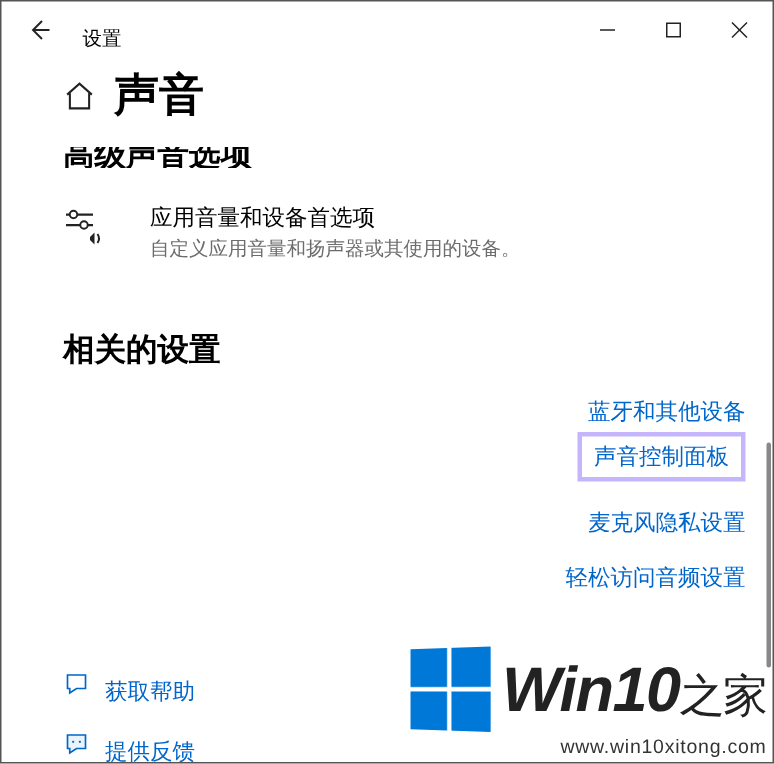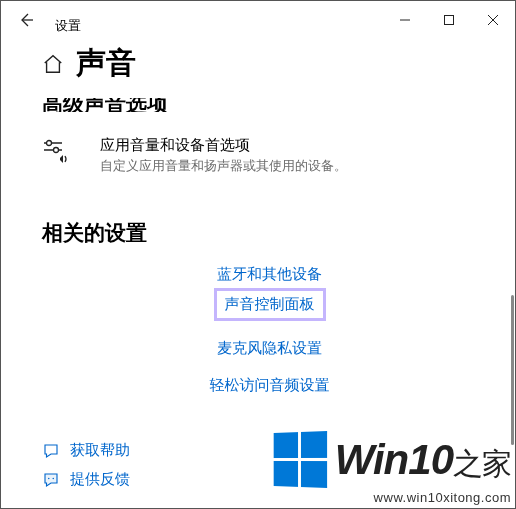--- a/index.html
+++ b/index.html
@@ -98,27 +98,27 @@
       margin-top: 18px;
       cursor: pointer;
     }
     .link-highlight {
       border: 3px solid #c4b5fd;
       padding: 4px 8px;
       display: inline-block;
       margin-top: 4px;
     }
     .link-highlight .link { margin-top: 0; }
-    .links-stack { display: flex; flex-direction: column; align-items: center; }
+    .links-stack { display: flex; flex-direction: column; align-items: flex-end; }
     .footer-links { margin-top: 46px; }
     .ficon-row {
       display: flex; align-items: center; gap: 10px;
       margin-top: 10px;
     }
-    .ficon-row .link { margin-top: 0; }
+    .ficon-row .link { margin-top: 11px; }
     .watermark {
       position: absolute;
       right: 4px; bottom: 4px;
       text-align: right;
       pointer-events: none;
       line-height: 1;
     }
     .wm-row1 { display: flex; align-items: center; gap: 2px; justify-content: flex-end; }
     .wm-win-logo {
       display: grid;

